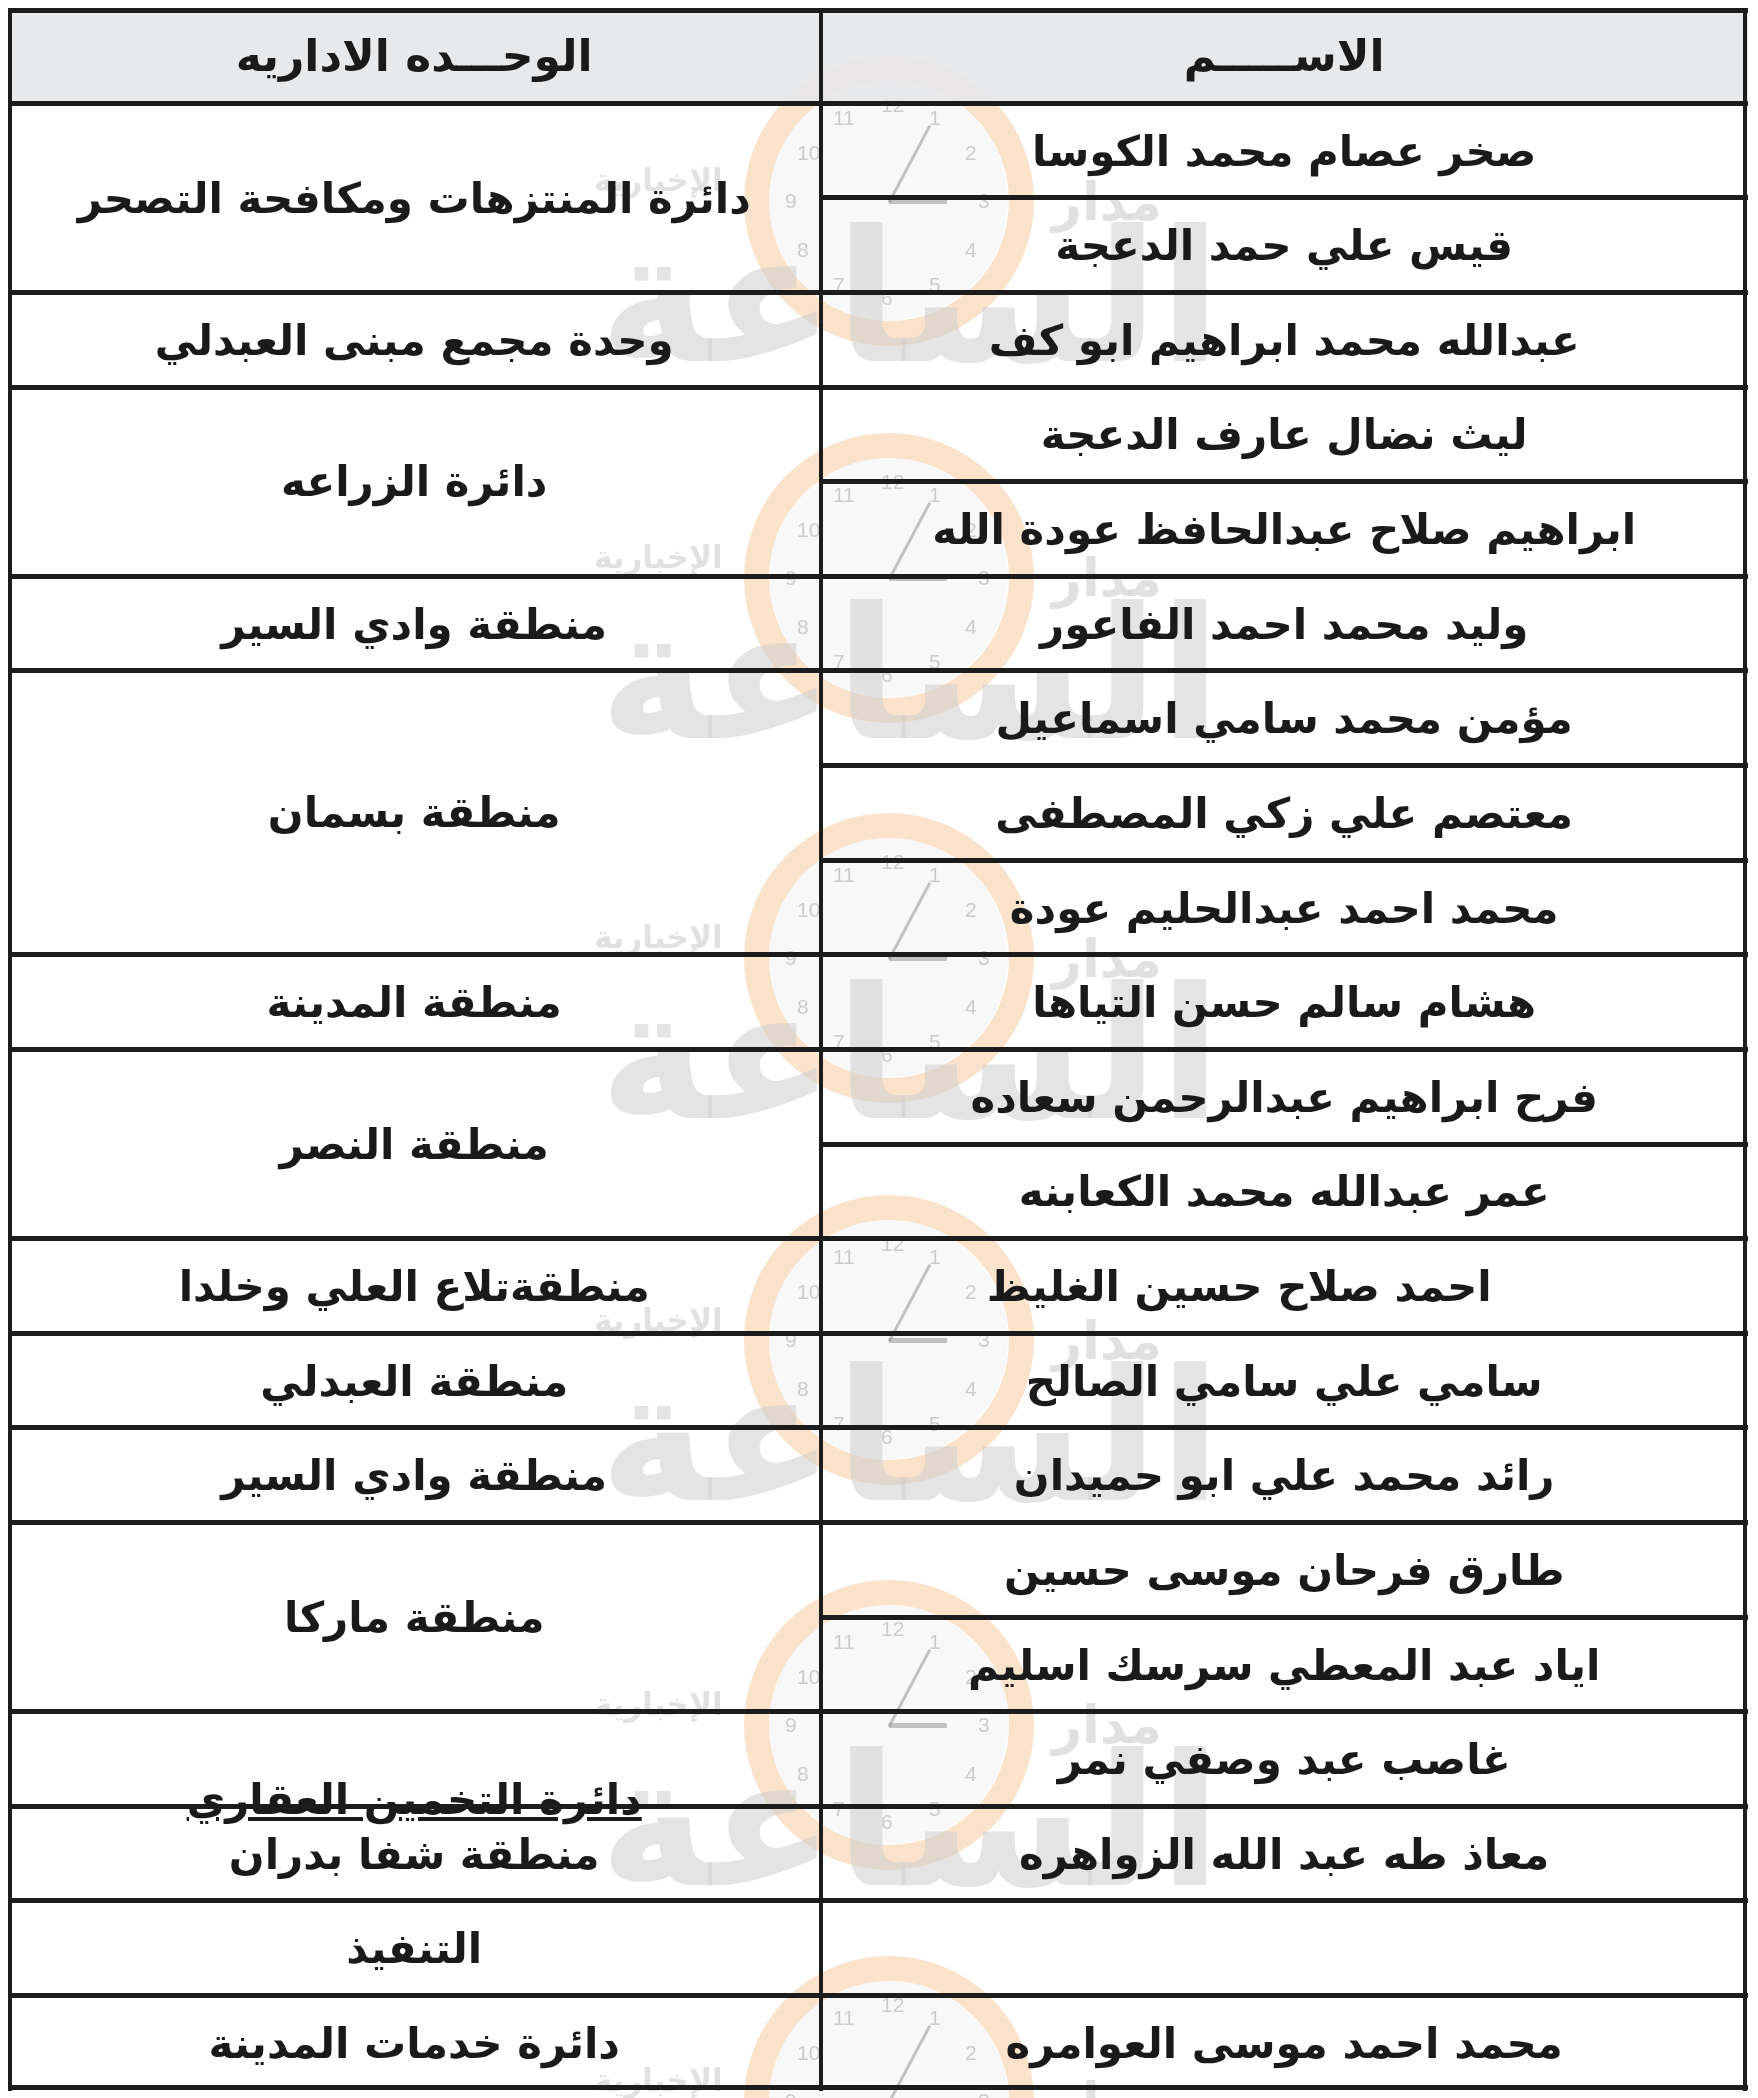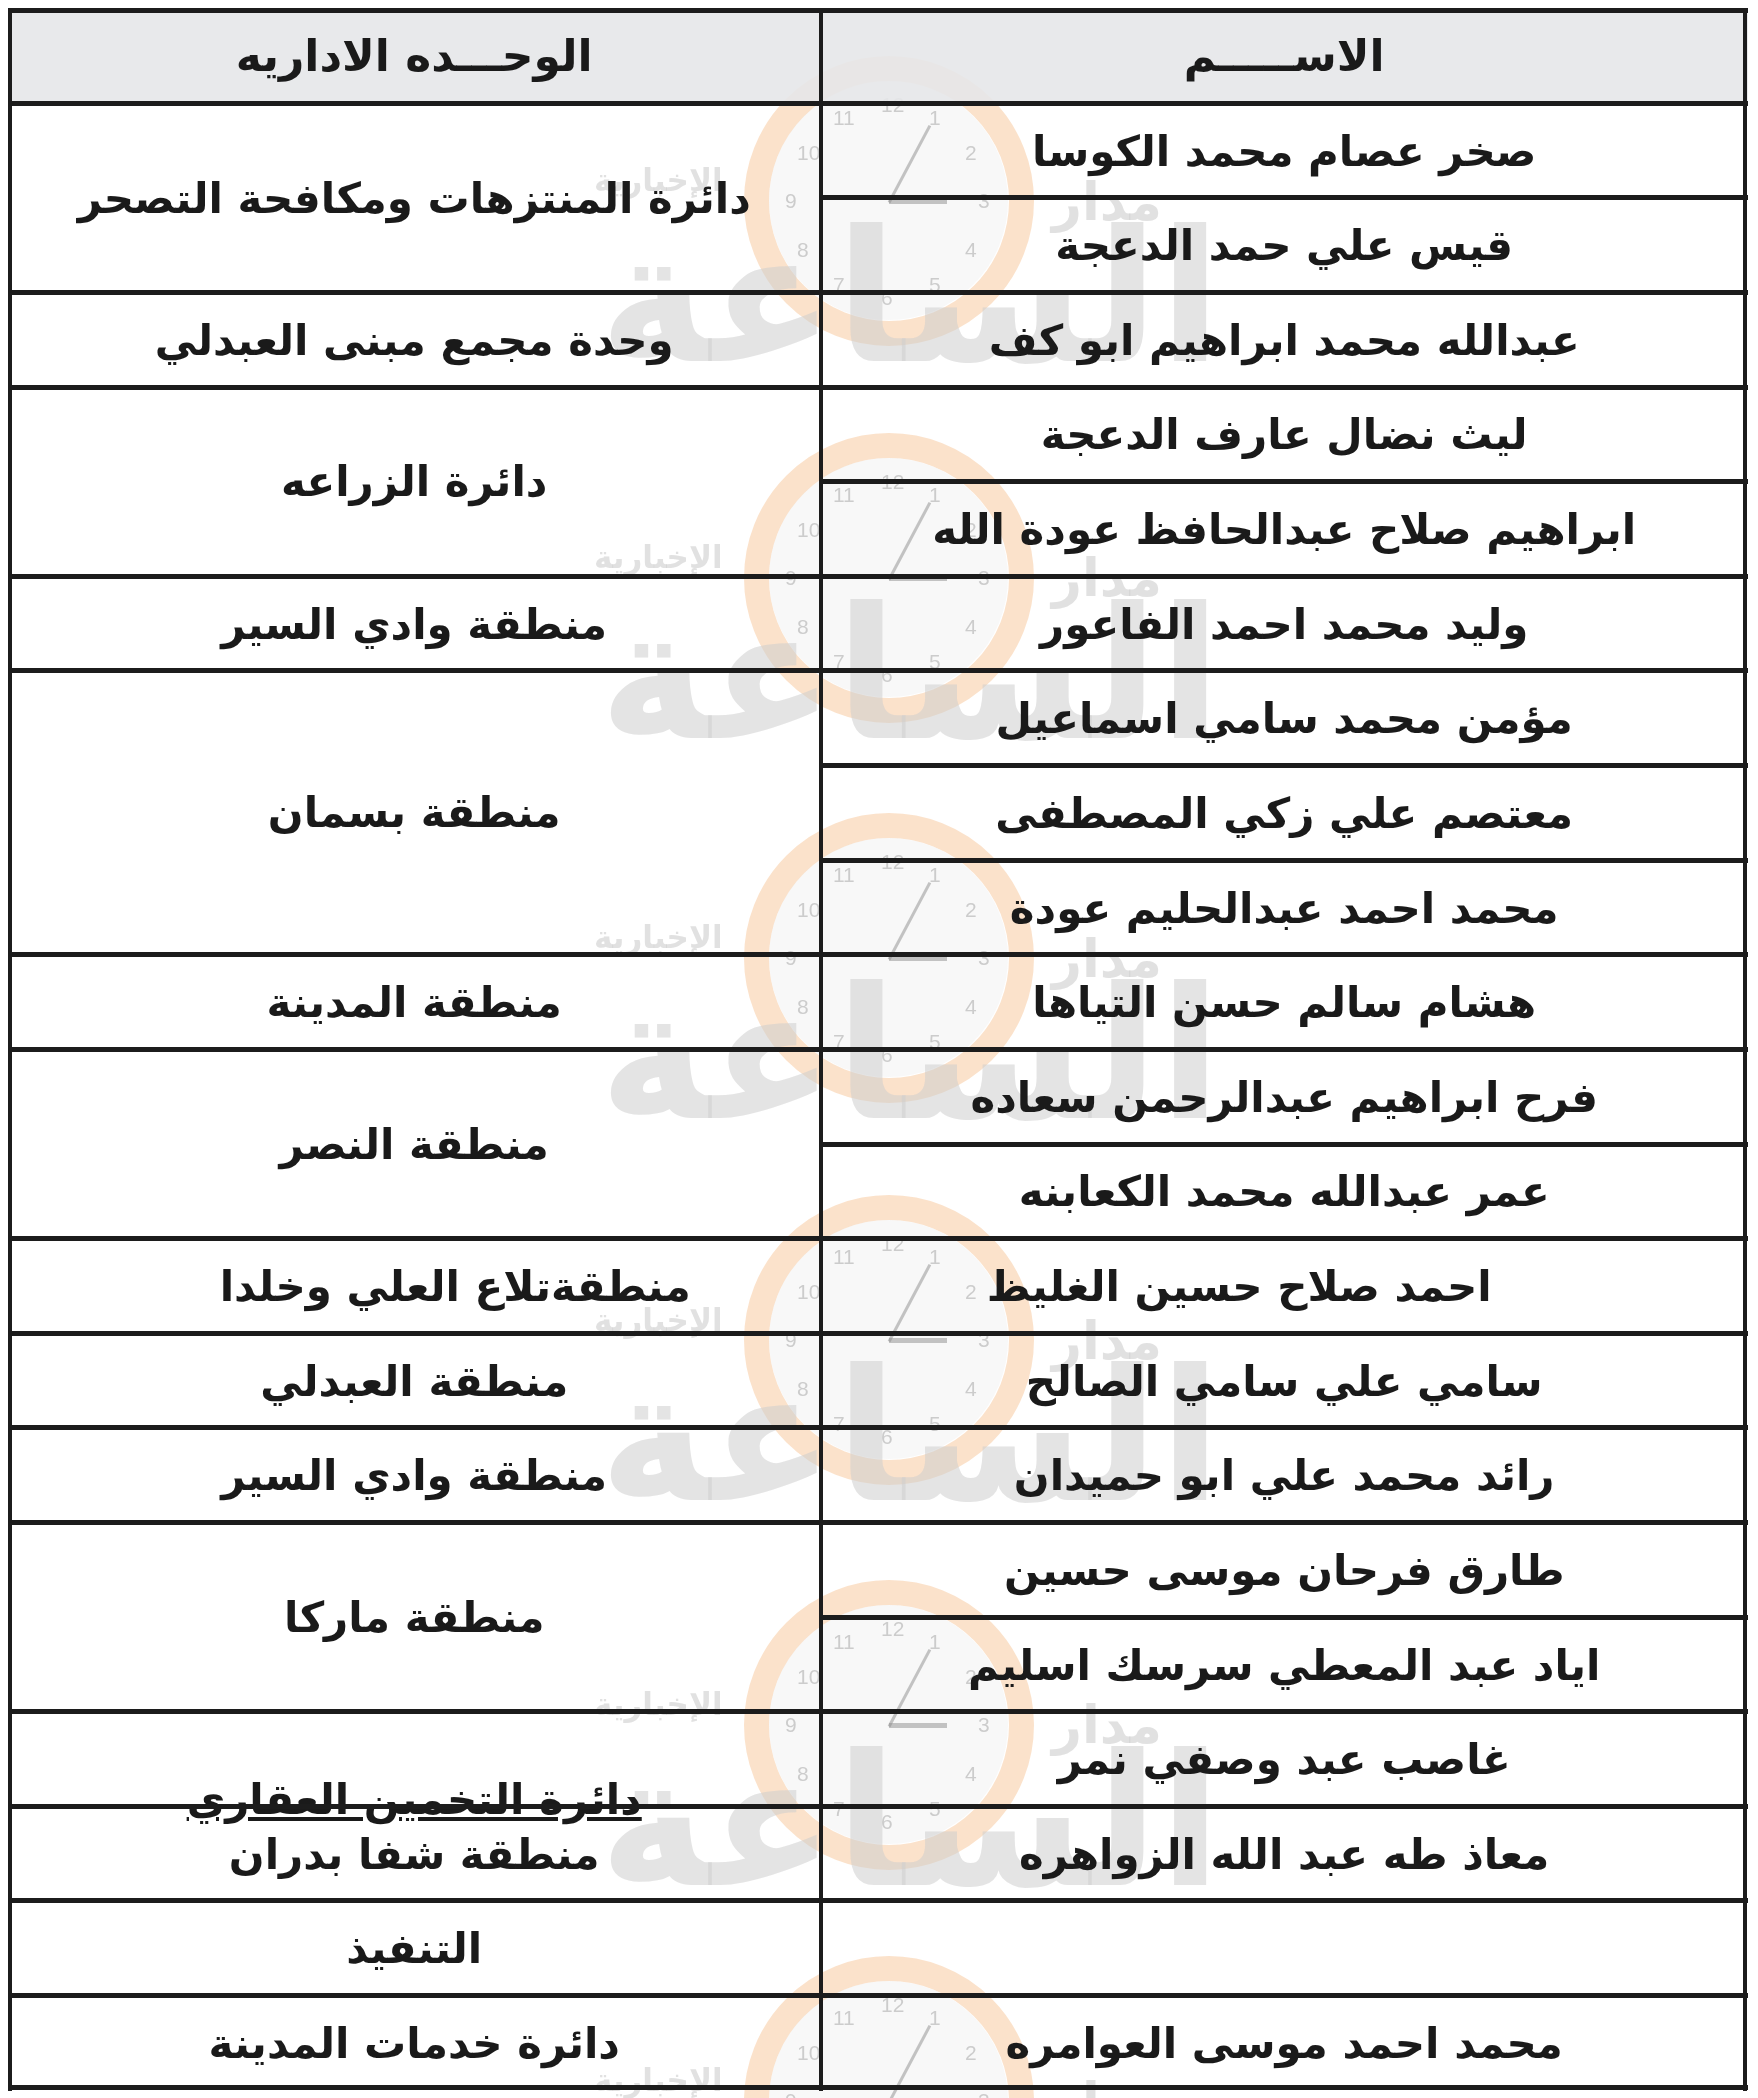--- a/index.html
+++ b/index.html
@@ -237,21 +237,21 @@
     <div class="cell" style="left: 0px; top: 379px; width: 813px; height: 189px;">دائرة الزراعه</div>
     <div class="line-h" style="left: 0px; width: 813px; top: 377px;"></div>
     <div class="cell" style="left: 0px; top: 569px; width: 813px; height: 95px;">منطقة وادي السير</div>
     <div class="line-h" style="left: 0px; width: 813px; top: 566px;"></div>
     <div class="cell" style="left: 0px; top: 663px; width: 813px; height: 284px;">منطقة بسمان</div>
     <div class="line-h" style="left: 0px; width: 813px; top: 660px;"></div>
     <div class="cell" style="left: 0px; top: 947px; width: 813px; height: 95px;">منطقة المدينة</div>
     <div class="line-h" style="left: 0px; width: 813px; top: 944px;"></div>
     <div class="cell" style="left: 0px; top: 1042px; width: 813px; height: 189px;">منطقة النصر</div>
     <div class="line-h" style="left: 0px; width: 813px; top: 1039px;"></div>
-    <div class="cell" style="left: 0px; top: 1231px; width: 813px; height: 95px; margin-left: 41px;">منطقةتلاع العلي وخلدا</div>
+    <div class="cell" style="left: 0px; top: 1231px; width: 813px; height: 95px;">منطقةتلاع العلي وخلدا</div>
     <div class="line-h" style="left: 0px; width: 813px; top: 1228px;"></div>
     <div class="cell" style="left: 0px; top: 1326px; width: 813px; height: 95px;">منطقة العبدلي</div>
     <div class="line-h" style="left: 0px; width: 813px; top: 1323px;"></div>
     <div class="cell" style="left: 0px; top: 1420px; width: 813px; height: 95px;">منطقة وادي السير</div>
     <div class="line-h" style="left: 0px; width: 813px; top: 1417px;"></div>
     <div class="cell" style="left: 0px; top: 1515px; width: 813px; height: 189px;">منطقة ماركا</div>
     <div class="line-h" style="left: 0px; width: 813px; top: 1512px;"></div>
     <div class="cell" style="left: 0px; top: 1744px; width: 813px; height: 95px; text-decoration: underline;">دائرة التخمين العقاري</div>
     <div class="line-h" style="left: 0px; width: 813px; top: 1701px;"></div>
     <div class="cell" style="left: 0px; top: 1799px; width: 813px; height: 95px;">منطقة شفا بدران</div>

